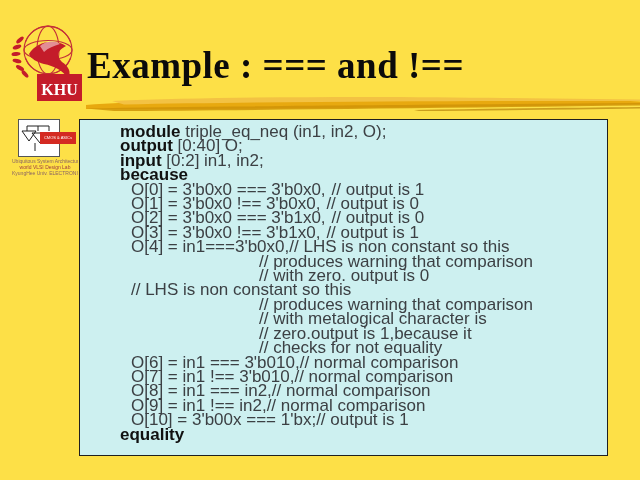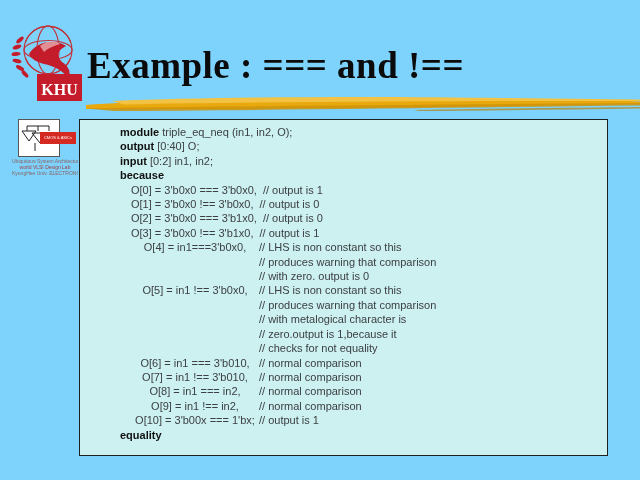--- a/index.html
+++ b/index.html
@@ -1,17 +1,17 @@
 <!DOCTYPE html>
 <html><head>
 <meta charset="utf-8">
 <style>
   html,body{margin:0;padding:0;}
   .slide{
-    position:relative;width:640px;height:480px;background:#7dd3fc;
+    position:relative;width:640px;height:480px;background:#fde047;
     overflow:hidden;font-family:"Liberation Sans",sans-serif;
   }
   
   .khu-logo{position:absolute;left:10px;top:16px;width:74px;height:88px;}
   
   .slide-title{
     position:absolute;left:87px;top:44px;
     font-family:Liberation Serif, serif;font-weight:bold;
     font-size:37px;color:#0b0b0b;letter-spacing:0.5px;white-space:nowrap;
   }
@@ -33,21 +33,21 @@
   }
   .lab-caption .cap2{color:#a04040;}
   
   .code-panel{
     position:absolute;left:79px;top:119px;width:527px;height:335px;
     background:#cdf0f0;border:1px solid #1f1f1f;
     box-sizing:content-box;
   }
   .code-lines{
     padding:5px 4px 0 40px;
-    font-size:11px;line-height:14.4px;color:#3c4044;
+    font-size:17px;line-height:14.4px;color:#3c4044;
   }
   .line{display:flex;white-space:pre;}
   .kw{font-weight:bold;color:#111;}
   .stmt{padding-left:11px;text-align:center;}
   .codepart{white-space:pre;margin-right:6px;}
   .codepart.al{min-width:128px;margin-right:0;}
   .comment{white-space:pre;}
 </style>
 </head>
 <body>
@@ -117,21 +117,21 @@
         <div class="line"><span class="kw">input</span><span> [0:2] in1, in2;</span></div>
         <div class="line"><span class="kw">because</span><span></span></div>
         <div class="line stmt"><span class="codepart">O[0] = 3'b0x0 === 3'b0x0,</span><span class="comment">// output is 1</span></div>
         <div class="line stmt"><span class="codepart">O[1] = 3'b0x0 !== 3'b0x0,</span><span class="comment">// output is 0</span></div>
         <div class="line stmt"><span class="codepart">O[2] = 3'b0x0 === 3'b1x0,</span><span class="comment">// output is 0</span></div>
         <div class="line stmt"><span class="codepart">O[3] = 3'b0x0 !== 3'b1x0,</span><span class="comment">// output is 1</span></div>
         <div class="line stmt"><span class="codepart al">O[4] = in1===3'b0x0,</span><span class="comment">// LHS is non constant so this</span></div>
         <div class="line stmt"><span class="codepart al"></span><span class="comment">// produces warning that comparison</span></div>
         <div class="line stmt"><span class="codepart al"></span></div>
         <div class="line stmt"><span class="codepart al"></span><span class="comment">// with zero. output is 0</span></div>
-        <div class="line stmt"><span class="codepart al">O[5] = in1 !== 3'b0x0,</span><span class="comment">// LHS is non constant so this</span></div>
+        <div class="line stmt"><span class="comment">// LHS is non constant so this</span></div>
         <div class="line stmt"><span class="codepart al"></span><span class="comment">// produces warning that comparison</span></div>
         <div class="line stmt"><span class="codepart al"></span><span class="comment">// with metalogical character is</span></div>
         <div class="line stmt"><span class="codepart al"></span><span class="comment">// zero.output is 1,because it</span></div>
         <div class="line stmt"><span class="codepart al"></span><span class="comment">// checks for not equality</span></div>
         <div class="line stmt"><span class="codepart al">O[6] = in1 === 3'b010,</span><span class="comment">// normal comparison</span></div>
         <div class="line stmt"><span class="codepart al">O[7] = in1 !== 3'b010,</span><span class="comment">// normal comparison</span></div>
         <div class="line stmt"><span class="codepart al">O[8] = in1 === in2,</span><span class="comment">// normal comparison</span></div>
         <div class="line stmt"><span class="codepart al">O[9] = in1 !== in2,</span><span class="comment">// normal comparison</span></div>
         <div class="line stmt"><span class="codepart al">O[10] = 3'b00x === 1'bx;</span><span class="comment">// output is 1</span></div>
         <div class="line"><span class="kw">equality</span><span></span></div>

